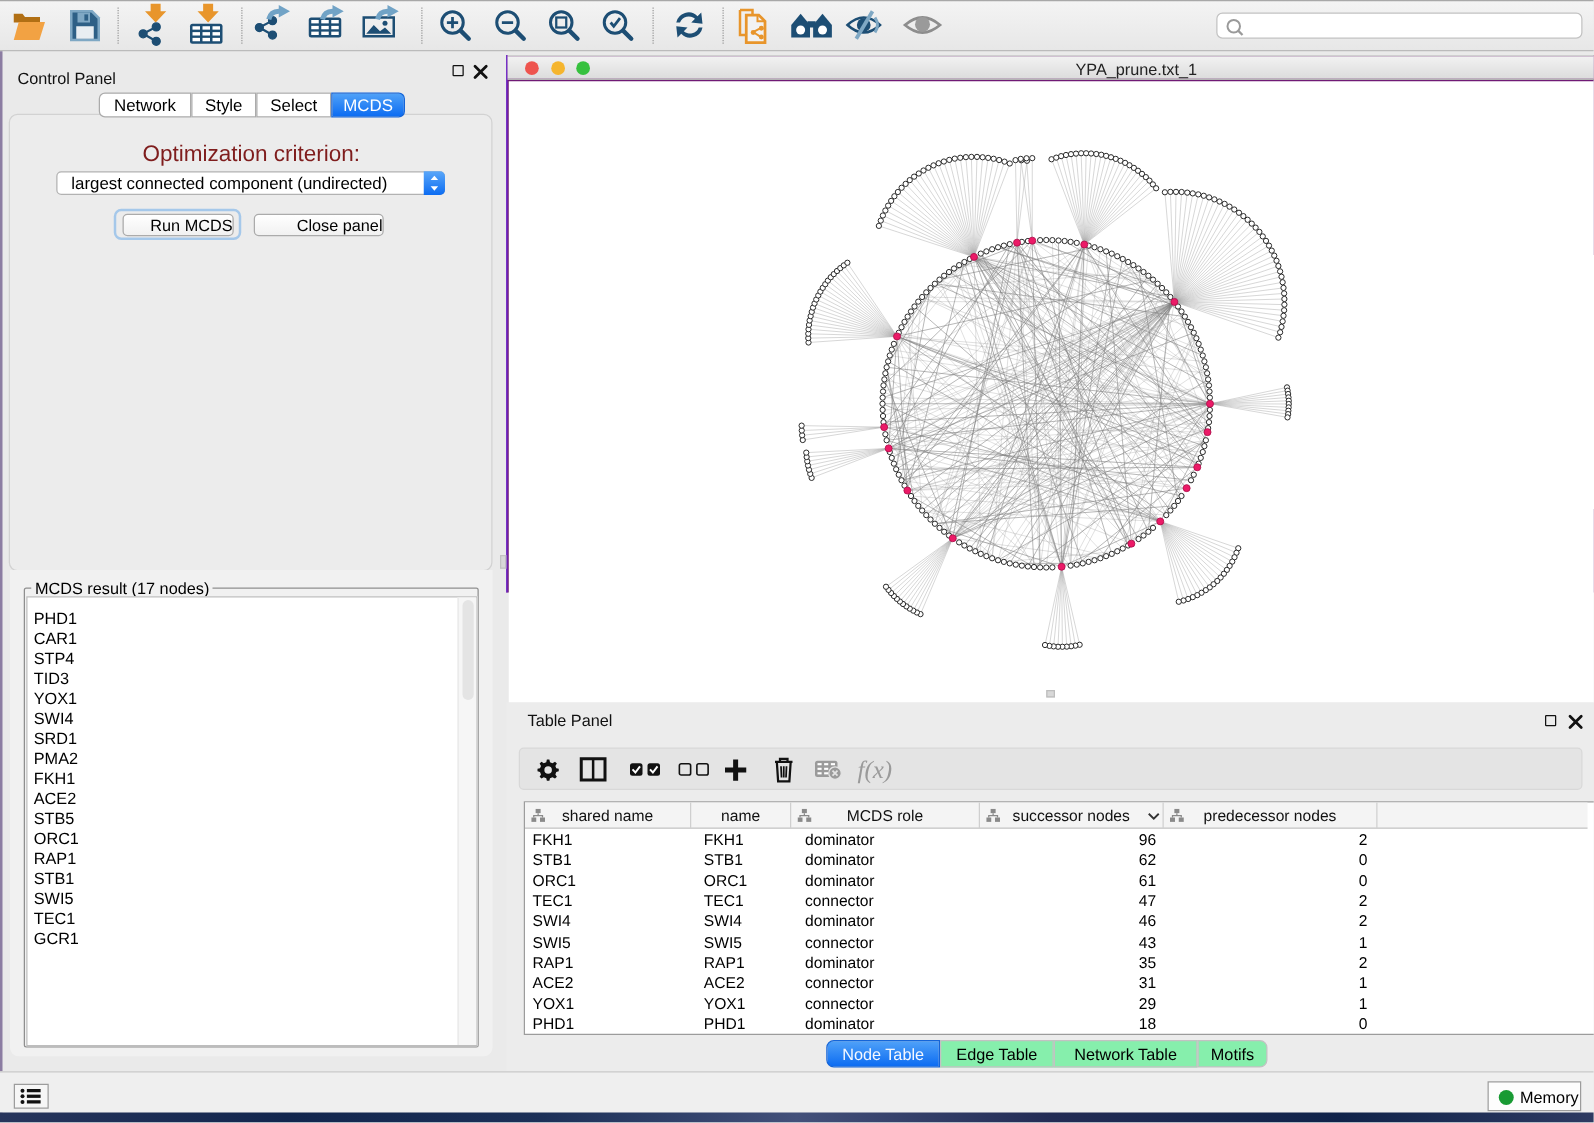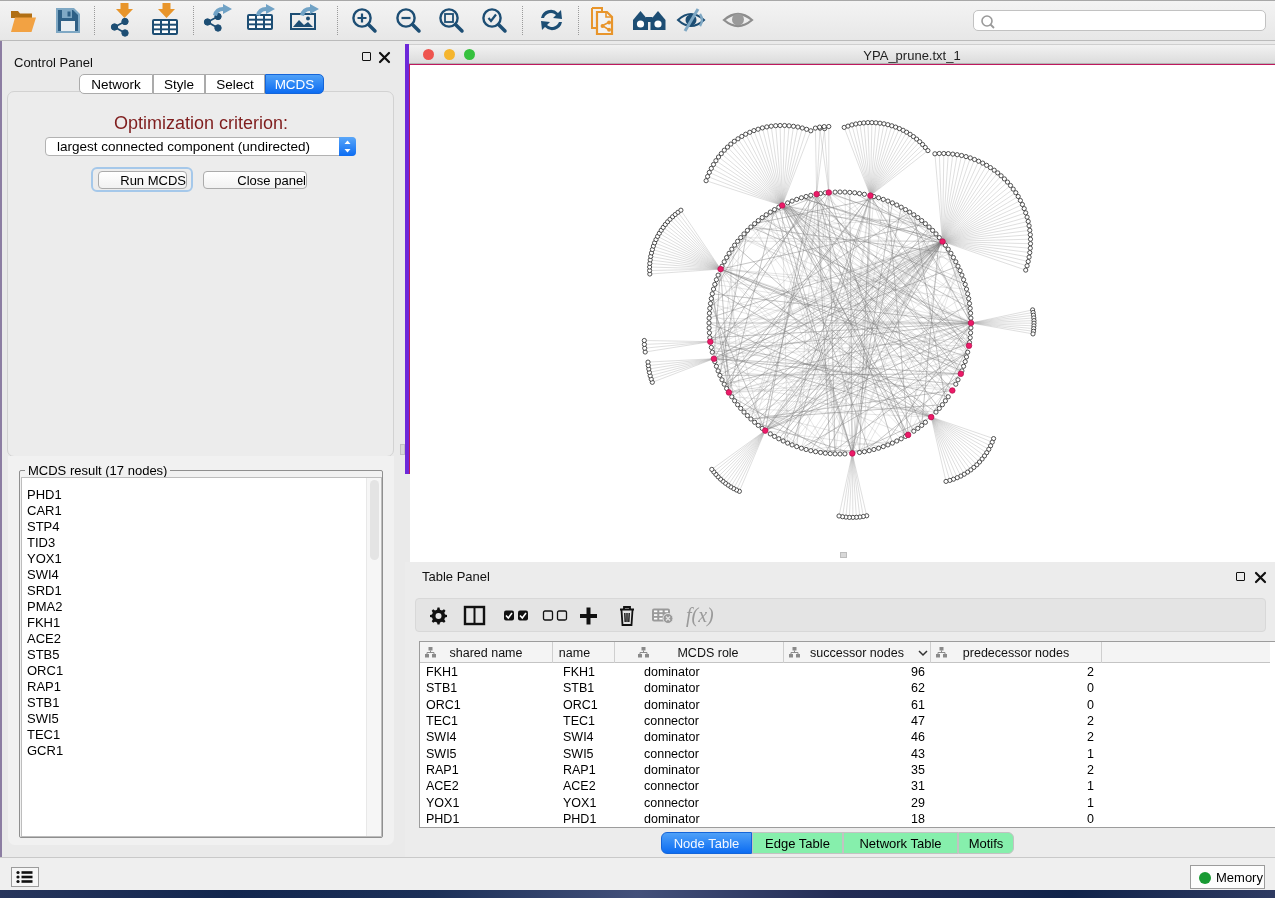--- a/index.html
+++ b/index.html
@@ -6,22 +6,22 @@
 body{font-family:"Liberation Sans",sans-serif;background:#eaeaea;position:relative}
 #toolbar{position:absolute;left:0;top:0;width:1275px;height:41px;
  background:linear-gradient(#f4f4f4,#e7e7e7);border-bottom:1px solid #bbbbbb}
 .sep{position:absolute;top:6px;height:29px;width:0;border-left:1px dotted #9a9a9a}
 #searchbox{position:absolute;left:973px;top:10px;width:293px;height:21px;background:#fff;
  border:1px solid #c2c2c2;border-radius:5px}
 #searchbox svg{position:absolute;left:6px;top:2.5px}
 #leftstrip{position:absolute;left:0;top:41px;width:2px;height:849px;background:#8c7da2}
 #cp-title{position:absolute;left:14px;top:55px;font-size:13px;color:#111}
 #cp-sq{position:absolute;left:362px;top:51.5px;width:9px;height:9px;border:1.6px solid #111;border-radius:1px}
-#netwin{position:absolute;left:405px;top:44px;width:870px;height:430px;background:#be185d;
- border-left:4px solid #6d28d9}
+#netwin{position:absolute;left:405px;top:44px;width:870px;height:430px;background:#701a75;
+ border-left:1px solid #6d28d9}
 #nettitle{position:absolute;left:0;top:0;width:870px;height:20px;
  background:linear-gradient(#f2f2f2,#dcdcdc);border-bottom:1px solid #b4b4b4;border-top:1px solid #cfcfcf}
 .tl{position:absolute;top:4px;width:11px;height:11px;border-radius:50%}
 #nettitle span{position:absolute;left:503px;transform:translateX(-50%);white-space:nowrap;top:3px;font-size:13px;color:#222}
 #netcanvas{position:absolute;left:1px;top:21px;width:869px;height:497px;background:#fff}
 #tablepanel{position:absolute;left:405px;top:562px;width:870px;height:297px;background:#ececec}
 #tp-title{position:absolute;left:17px;top:7px;font-size:13px;color:#111}
 #tp-sq{position:absolute;left:831px;top:10px;width:9px;height:9px;border:1.6px solid #111;border-radius:1px}
 #tp-toolbar{position:absolute;left:10px;top:36px;width:851px;height:34px;background:#e4e4e4;
  border:1px solid #d8d8d8;border-radius:4px}
@@ -1143,21 +1143,21 @@
 <div class="htext">shared name</div>
 <svg width="12" height="12" style="position:absolute;left:5px;top:5px">
             <g transform="translate(0,0)" fill="#8a8a8a">
               <rect x="3.5" y="0" width="4" height="3.5"></rect>
               <rect x="0" y="7" width="4" height="3.5"></rect>
               <rect x="7" y="7" width="4" height="3.5"></rect>
               <path d="M5.5 3.5 L5.5 5.5 M2 7 L2 5.5 L9 5.5 L9 7" stroke="#8a8a8a" fill="none"></path>
             </g>
           </svg>
 </div>
-<div class="hcell" style="left:115px;width:80px">
+<div class="hcell" style="left:133px;width:80px">
 <div class="htext">name</div>
 </div>
 <div class="hcell" style="left:213px;width:151px">
 <div class="htext">MCDS role</div>
 <svg width="12" height="12" style="position:absolute;left:5px;top:5px">
             <g transform="translate(0,0)" fill="#8a8a8a">
               <rect x="3.5" y="0" width="4" height="3.5"></rect>
               <rect x="0" y="7" width="4" height="3.5"></rect>
               <rect x="7" y="7" width="4" height="3.5"></rect>
               <path d="M5.5 3.5 L5.5 5.5 M2 7 L2 5.5 L9 5.5 L9 7" stroke="#8a8a8a" fill="none"></path>

